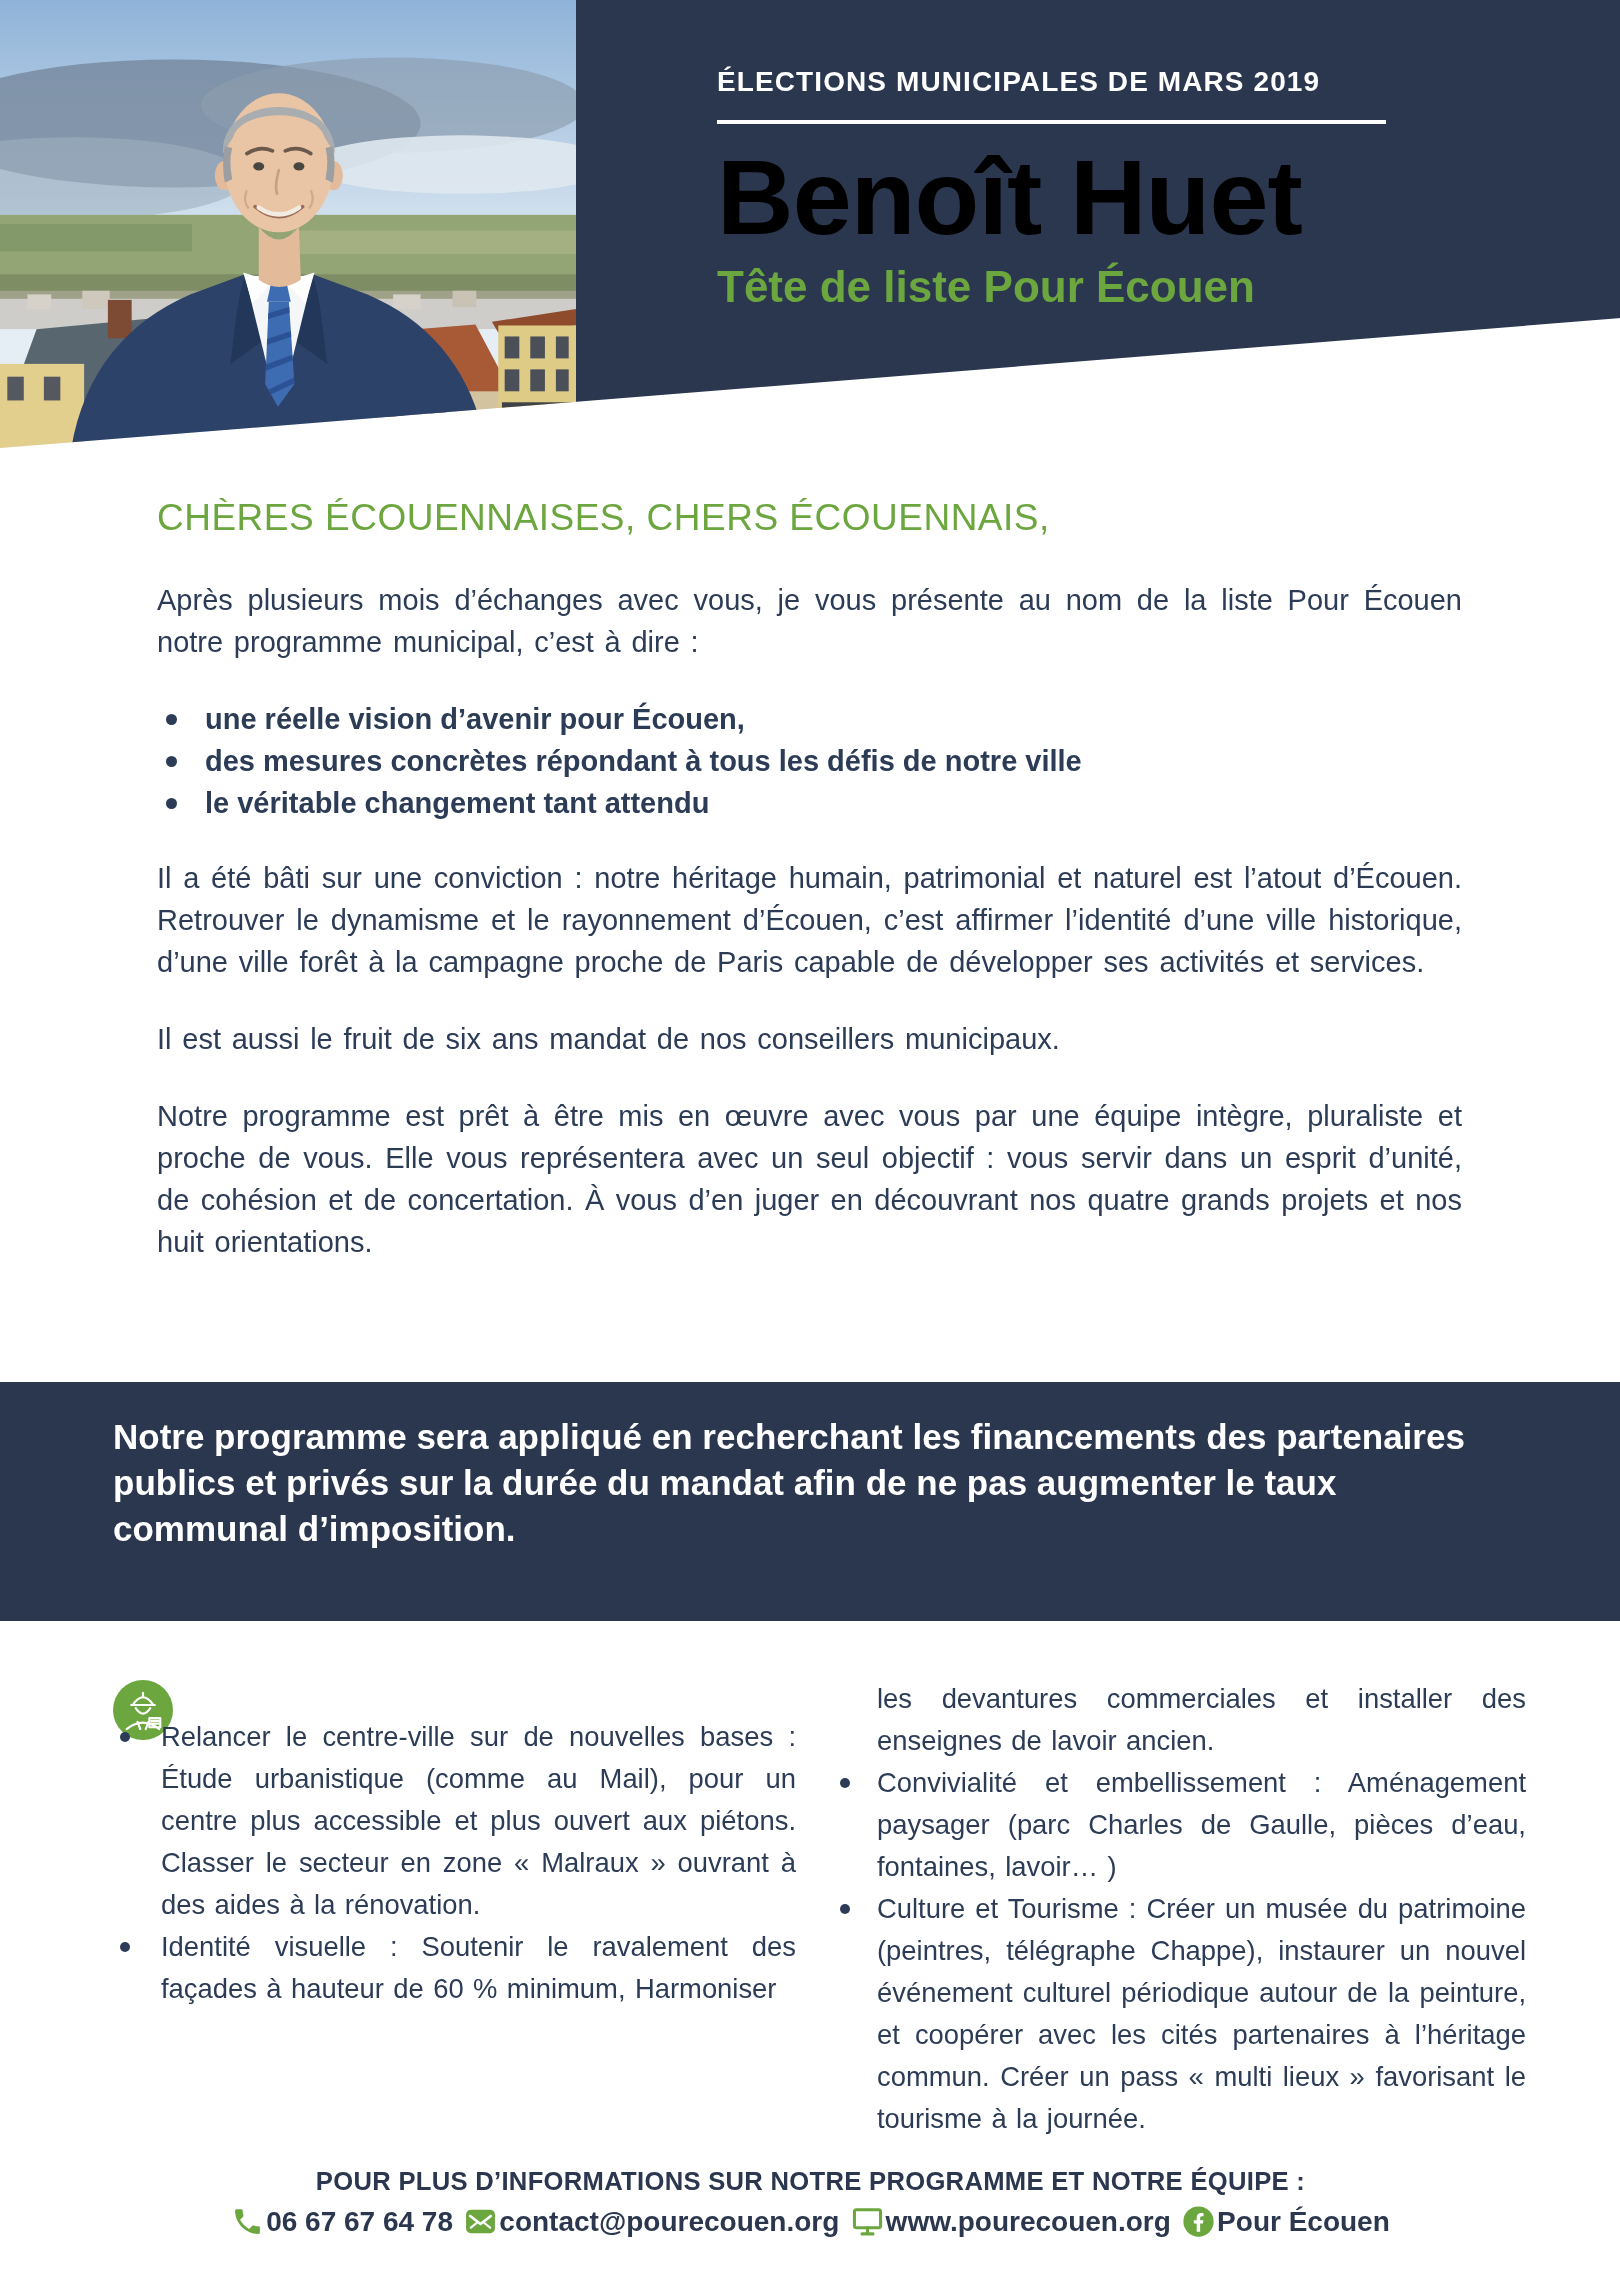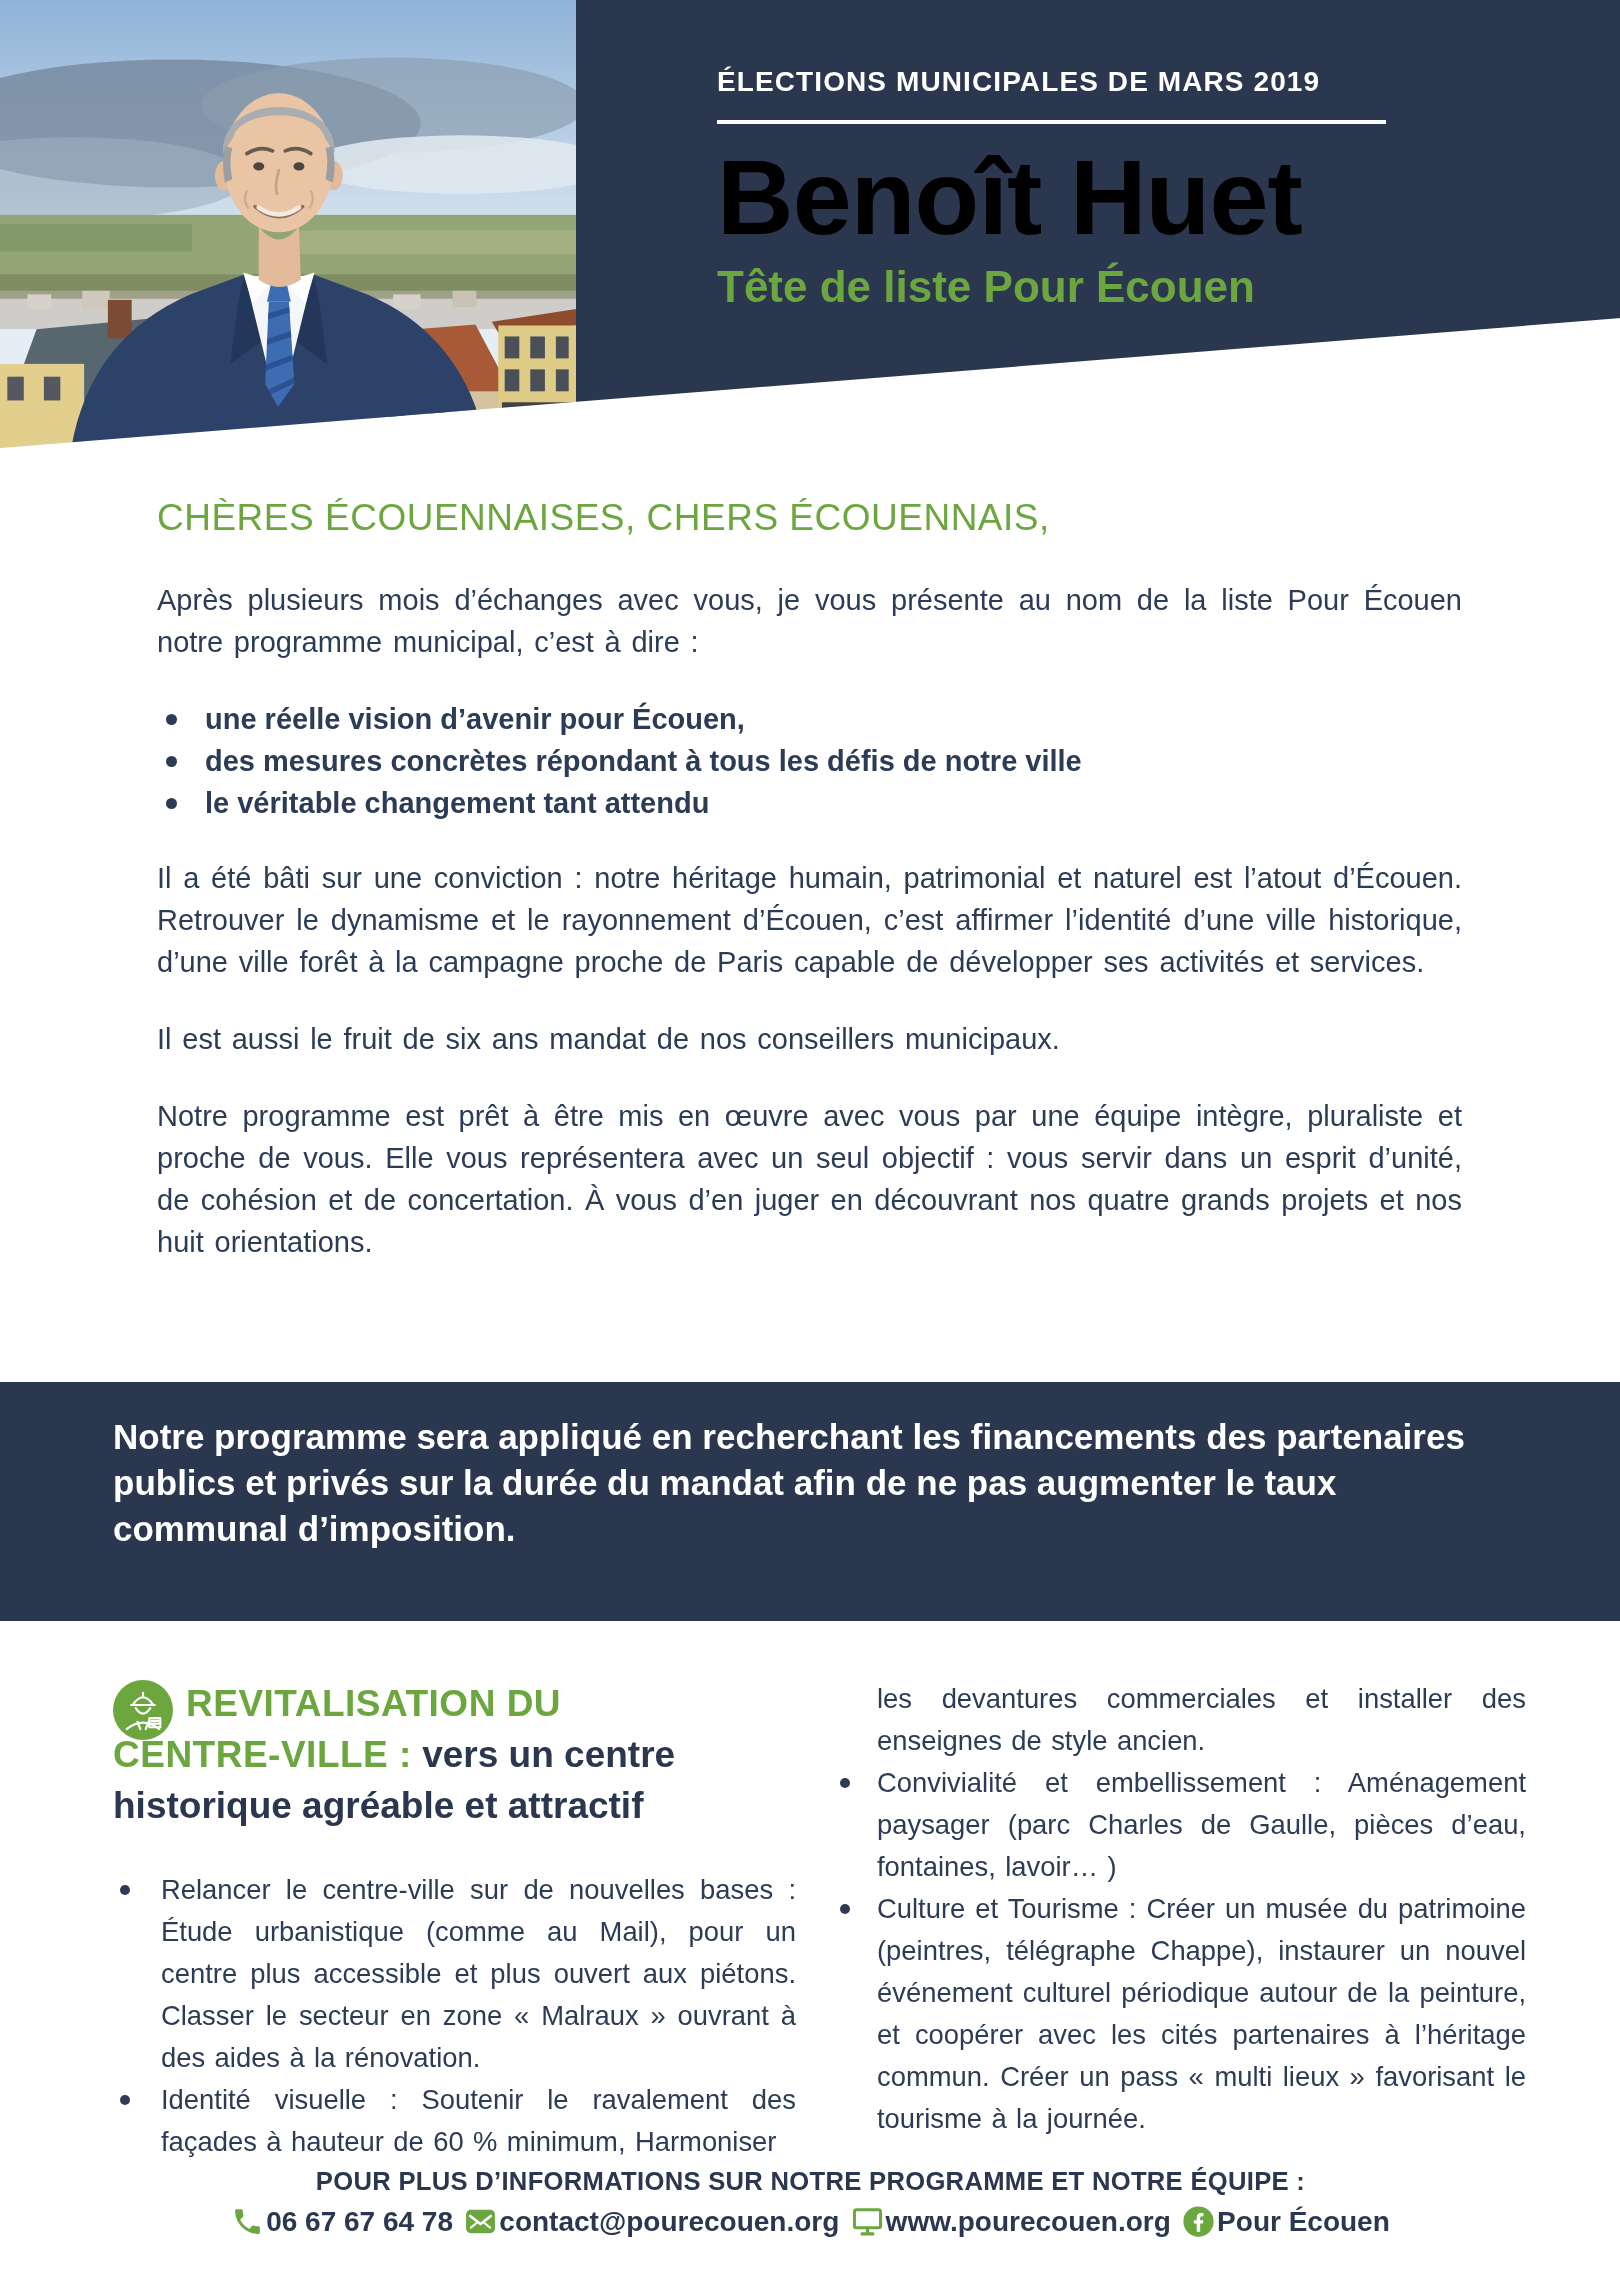--- a/index.html
+++ b/index.html
@@ -193,33 +193,28 @@
           <path d="M22,27 q11,-16 22,0"></path>
           <path d="M20,27.5 h26"></path>
           <path d="M33,14 v5"></path>
           <path d="M25,31 q8,12 16,0"></path>
           <path d="M15,54 q18,-14 36,0"></path>
           <path d="M27,46 l3,8 M39,46 l-3,8"></path>
           <rect x="40" y="42" width="12" height="10"></rect>
           <path d="M42,45 h8 M42,48 h8"></path>
         </g>
       </svg>
-      <h3 class="section-title">
-        <span class="green">REVITALISATION DU</span><br>
-        <span class="green">CENTRE-VILLE :</span><span> vers un centre</span><br>
-        <span>historique agréable et attractif</span>
-      </h3>
       <div class="items">
         <div class="li bulleted"><span class="b">Relancer le centre-ville sur de nouvelles bases : </span><span>Étude urbanistique (comme au Mail), pour un centre plus accessible et plus ouvert aux piétons. Classer le </span><span class="b">secteur en zone « Malraux »</span><span> ouvrant à des </span><span class="b">aides à la rénovation</span><span>.</span></div>
         <div class="li bulleted"><span class="b">Identité visuelle : </span><span>Soutenir le </span><span class="b">ravalement des façades</span><span> à hauteur de 60 % minimum, Harmoniser</span></div>
       </div>
     </div>
     <div class="col-right">
       <div class="items">
-        <div class="li"><span>les </span><span class="b">devantures commerciales</span><span> et installer des </span><span class="b">enseignes de style ancien.</span></div>
+        <div class="li"><span>les </span><span class="b">devantures commerciales</span><span> et installer des </span><span class="b">enseignes de lavoir ancien.</span></div>
         <div class="li bulleted"><span class="b">Convivialité et embellissement : </span><span>Aménagement paysager (</span><span class="b">parc Charles de Gaulle</span><span>, pièces </span><span class="b">d’eau, fontaines, lavoir… )</span></div>
         <div class="li bulleted"><span class="b">Culture et Tourisme : </span><span>Créer un </span><span class="b">musée du patrimoine</span><span> (peintres, télégraphe Chappe), instaurer un </span><span class="b">nouvel événement culturel périodique autour de la peinture,</span><span> et coopérer avec les cités partenaires à l’héritage commun. Créer un </span><span class="b">pass « multi lieux »</span><span> favorisant le tourisme à la journée.</span></div>
       </div>
     </div>
   </div>
 
   <div class="footer">
     <div class="footer-info">POUR PLUS D’INFORMATIONS SUR NOTRE PROGRAMME ET NOTRE ÉQUIPE :</div>
     <div class="footer-contacts">
       <svg class="ico" viewBox="0 0 24 24">

